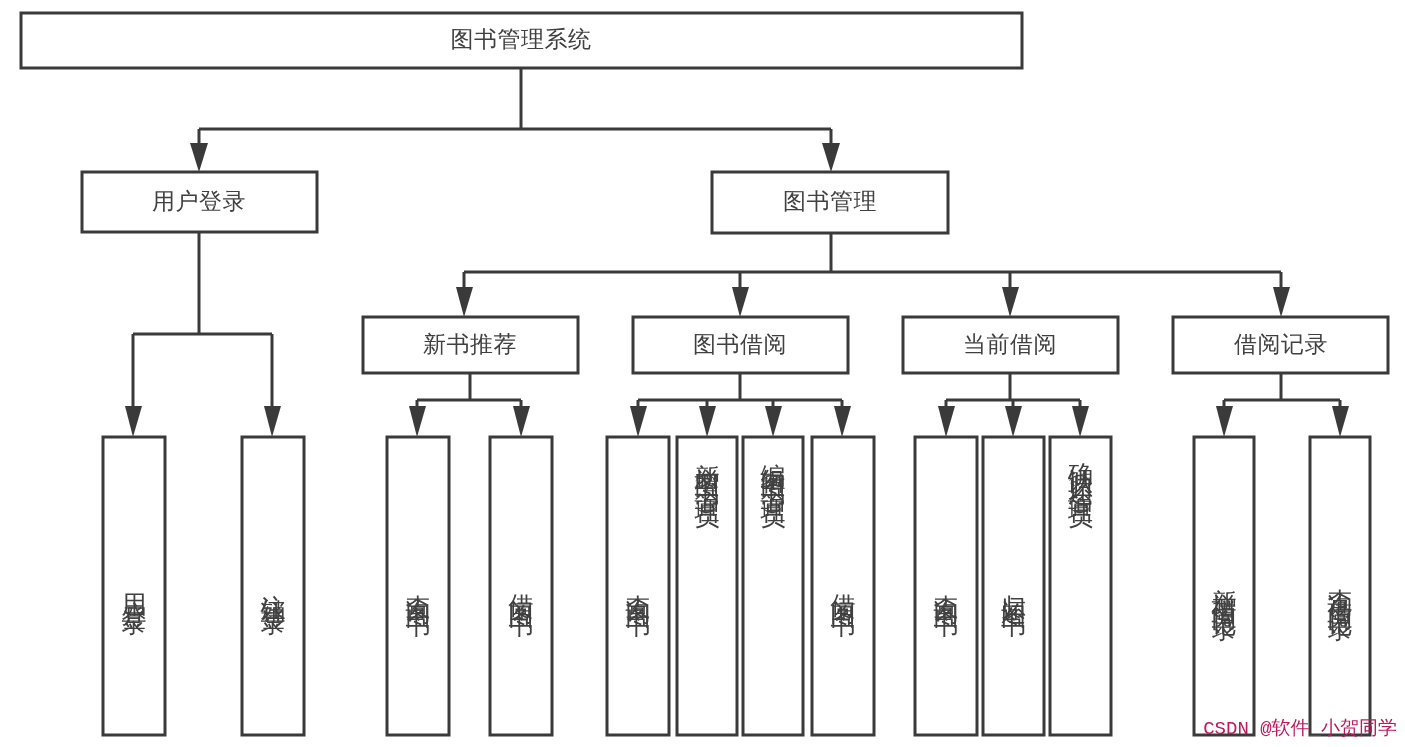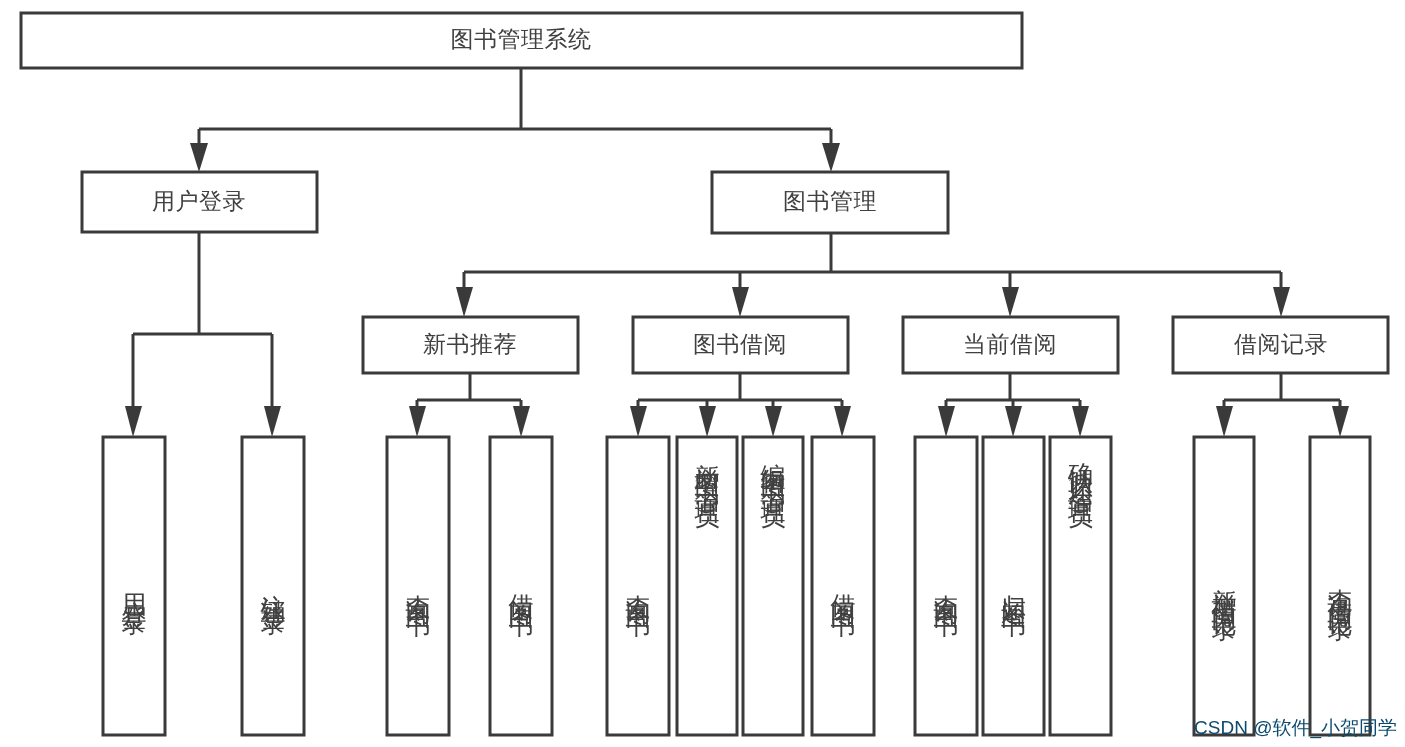--- a/index.html
+++ b/index.html
@@ -46,23 +46,23 @@
     font-family: "Liberation Sans", "DejaVu Sans", sans-serif;
     font-size: 23px;
     text-anchor: middle;
     dominant-baseline: middle;
     letter-spacing: 0.5px;
   }
   .watermark {
     position: absolute;
     right: 8px;
     bottom: 6px;
-    font-family: Liberation Sans, sans-serif;
+    font-family: Liberation Mono, monospace;
     font-size: 19px;
-    color: #0c4a6e;
+    color: #be185d;
     white-space: nowrap;
     pointer-events: none;
   }
 </style>
 </head>
 <body>
 
 <div id="diagram-root">
 <svg class="diagram" viewBox="0 0 1405 747" xmlns="http://www.w3.org/2000/svg">
 

